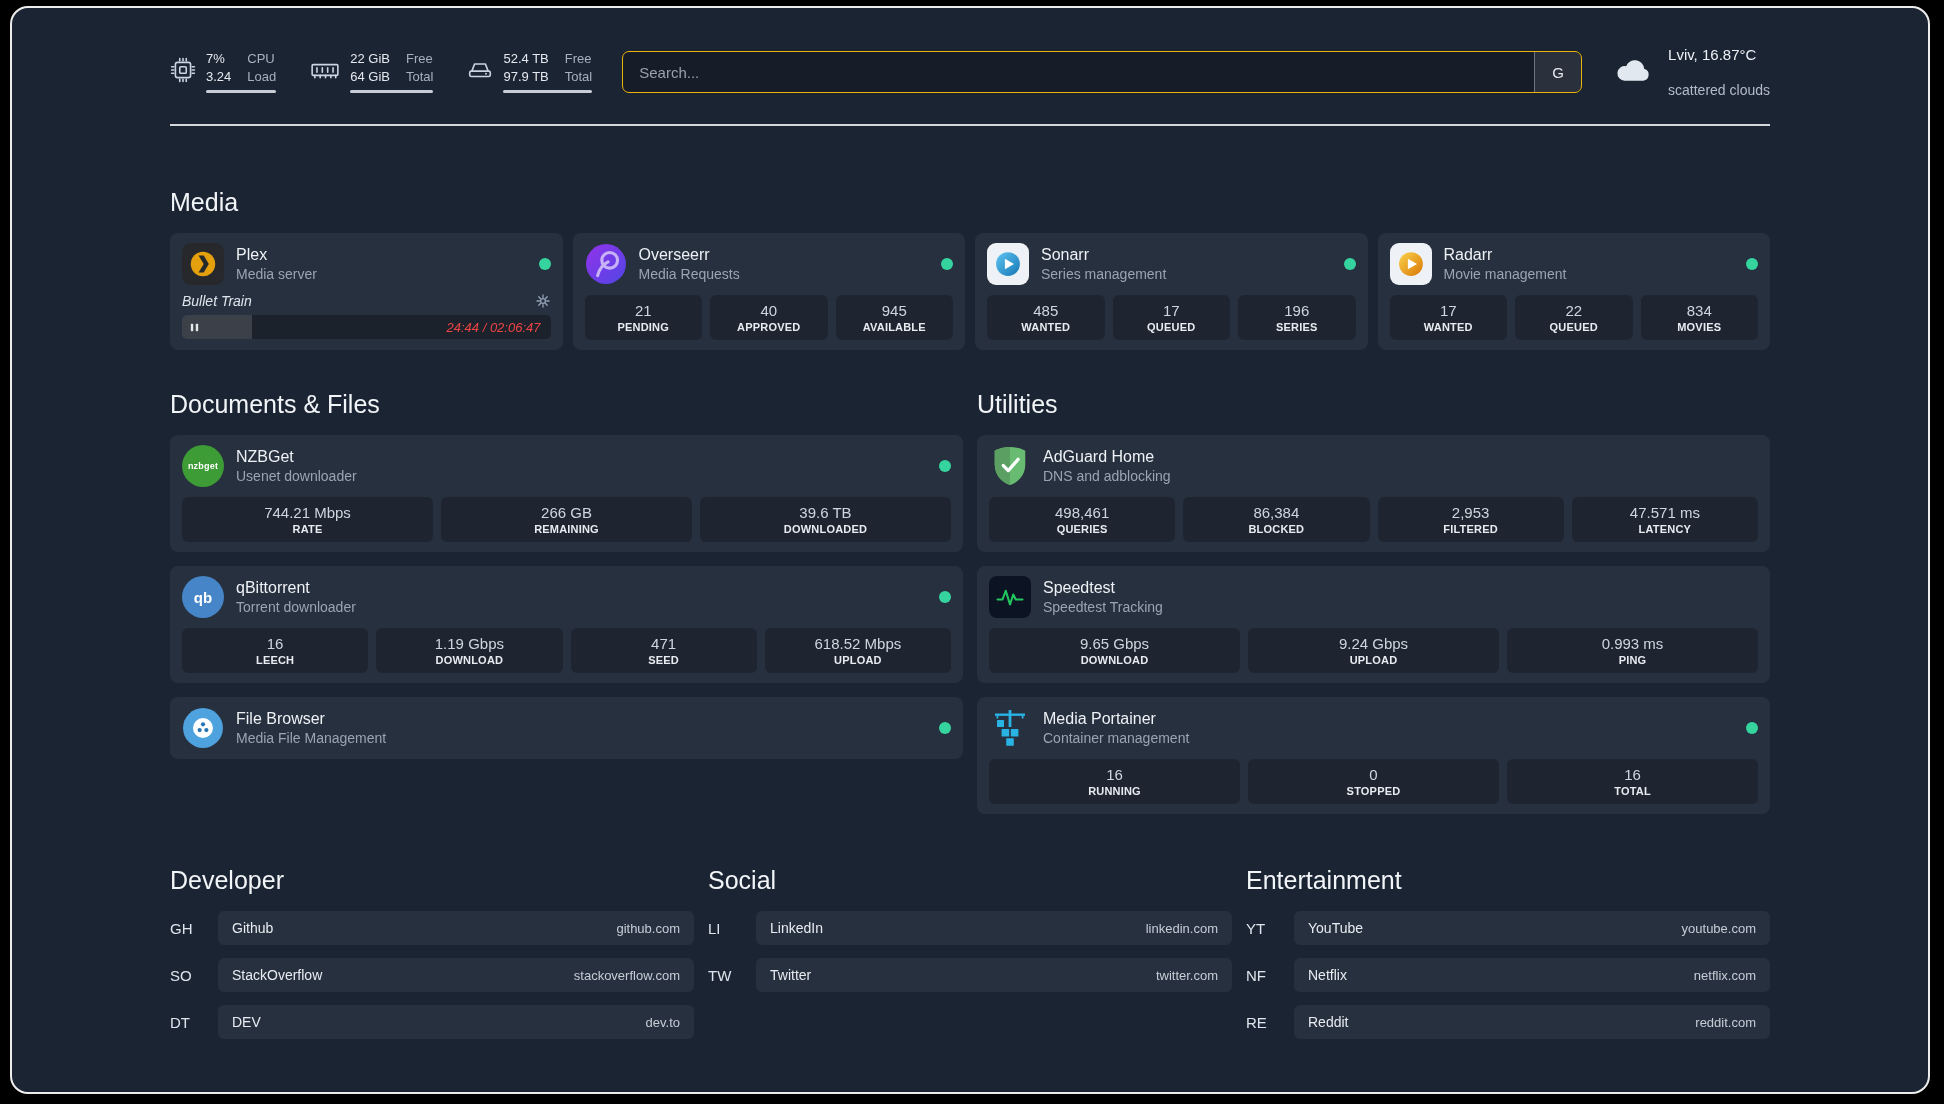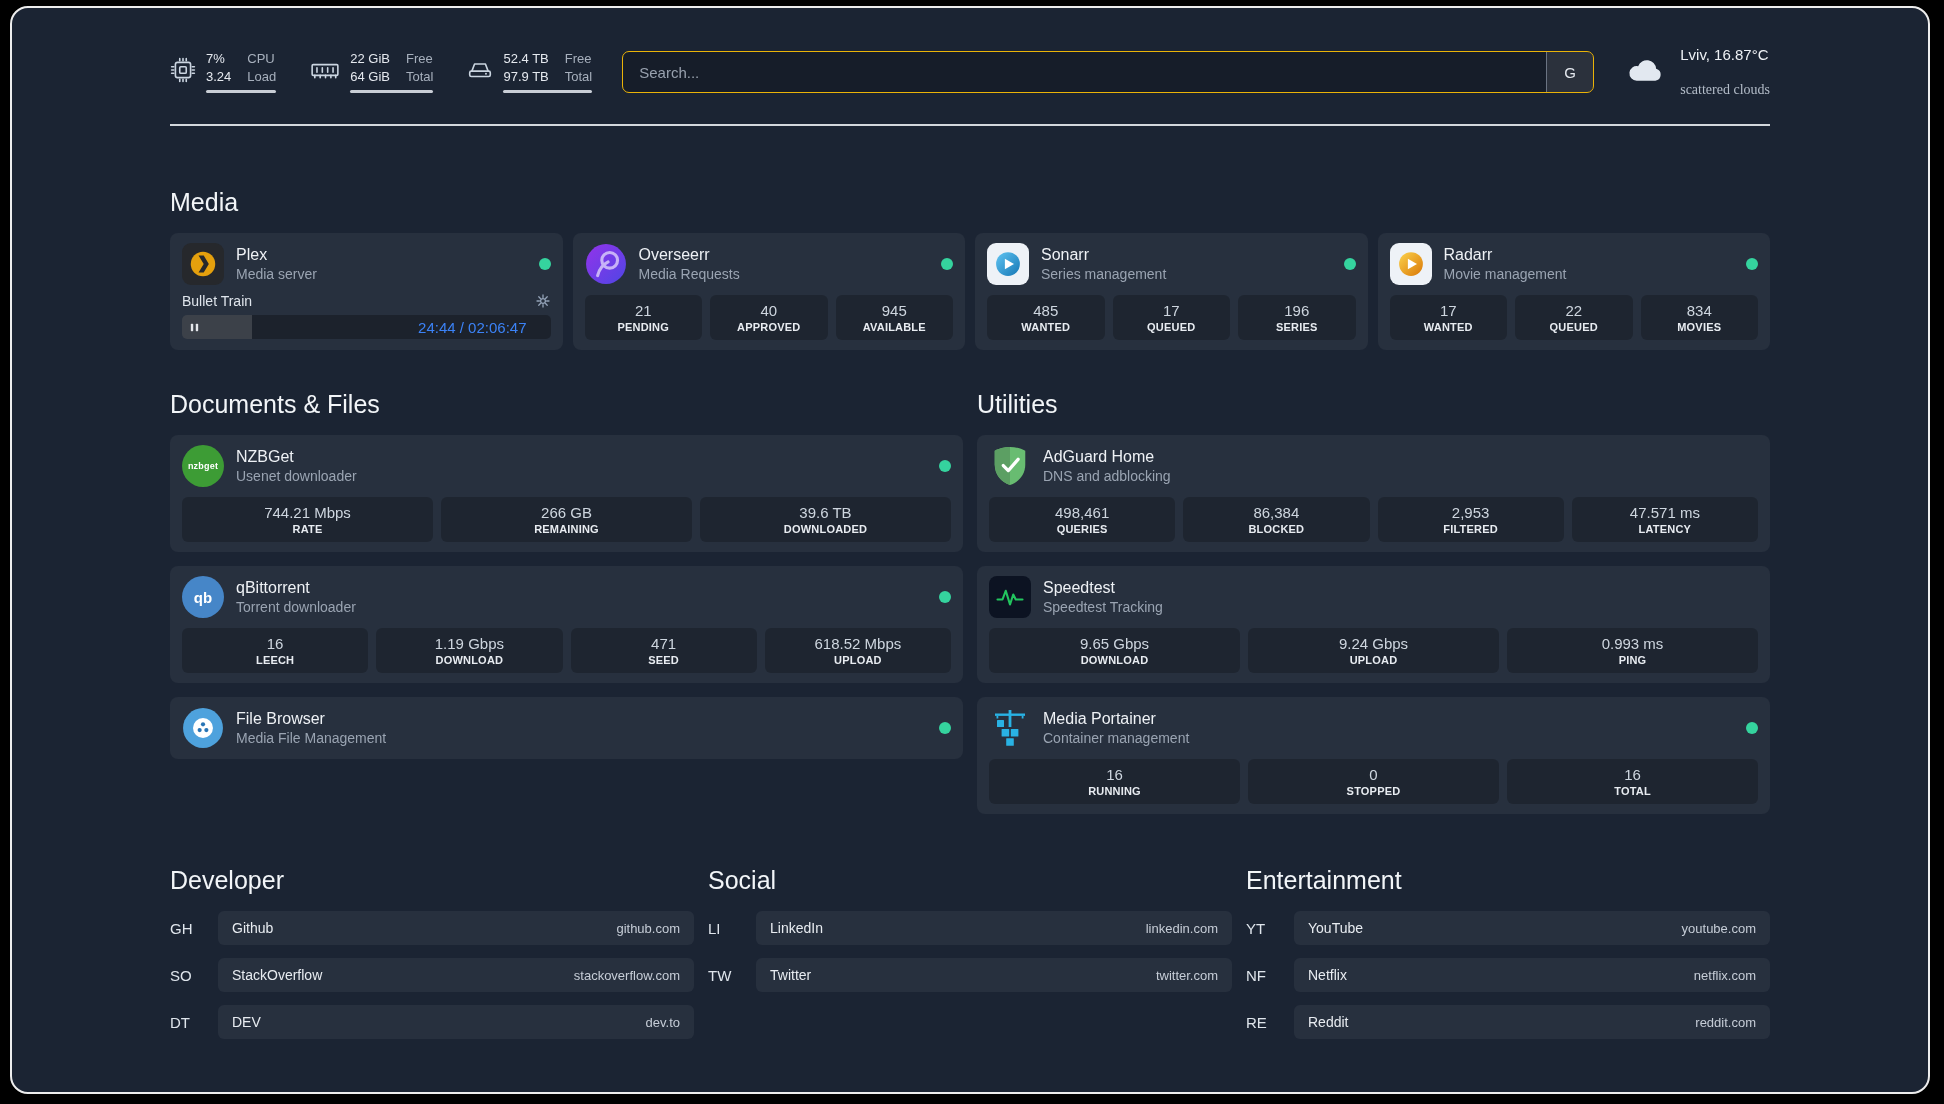--- a/index.html
+++ b/index.html
@@ -21,50 +21,50 @@
   .search{flex:1;display:flex;align-items:center;height:40px;border:1px solid #eab308;border-radius:7px;
     background:rgba(0,0,0,0.18);overflow:hidden;}
   .search input{flex:1;background:transparent;border:none;outline:none;color:#e5e9ef;font-size:15px;
     padding:0 16px;font-family:inherit;}
   .search input::placeholder{color:#98a1ae;}
   .g-btn{width:46px;height:100%;display:flex;align-items:center;justify-content:center;
     background:rgba(255,255,255,0.09);border-left:1px solid #6b7483;color:#e5e9ef;font-size:15px;cursor:pointer;}
   .weather{display:flex;align-items:center;gap:12px;}
   .weather-text{display:flex;flex-direction:column;gap:19px;}
   .weather-loc{color:#eef1f5;font-size:15px;}
-  .weather-cond{color:#b3bcc8;font-size:14px;font-family:Liberation Serif, serif;}
+  .weather-cond{color:#b3bcc8;font-size:14px;}
   .divider{height:2px;background:#dde1e6;opacity:.95;margin-top:26px;border:none;}
 
   
   .section-title{color:#f2f5f8;font-size:25px;font-weight:500;margin:0;}
   .media-section{margin-top:62px;}
   .cards-row{margin-top:16px;display:grid;grid-template-columns:repeat(4,1fr);gap:10px;}
   .card{background:rgba(255,255,255,0.055);border-radius:8px;padding:10px 12px;box-sizing:border-box;cursor:pointer;}
   .card-head{display:flex;align-items:center;gap:12px;}
   .svc-text{display:flex;flex-direction:column;gap:2px;}
   .svc-name{color:#eef1f5;font-size:16px;}
   .svc-sub{color:#9aa4b2;font-size:14px;}
   .dot{width:12px;height:12px;border-radius:50%;margin-left:auto;background:#35d39e;flex:0 0 12px;}
   .stats{display:flex;gap:8px;margin-top:10px;}
   .stat{flex:1;background:rgba(0,0,0,0.22);border-radius:6px;padding:7px 4px;text-align:center;}
   .stat-value{color:#ced6df;font-size:15px;}
   .stat-label{color:#e8ecf1;font-size:11px;font-weight:700;margin-top:2px;letter-spacing:.2px;}
   .two-col{margin-top:40px;display:grid;grid-template-columns:1fr 1fr;gap:14px;align-items:start;}
   .col-cards{margin-top:16px;display:flex;flex-direction:column;gap:14px;}
 
   
-  .player{margin-top:8px;}
+  .player{margin-top:8px;font-style:italic;}
   .player-top{display:flex;align-items:center;}
   .track-name{color:#dfe5ec;font-size:14px;}
   .gear{margin-left:auto;display:flex;cursor:pointer;}
   .progress{position:relative;margin-top:6px;height:24px;background:rgba(0,0,0,0.28);border-radius:5px;
     overflow:hidden;display:flex;align-items:center;}
   .progress-fill{position:absolute;left:0;top:0;bottom:0;background:rgba(255,255,255,0.14);}
   .pause-btn{position:relative;margin-left:7px;display:flex;cursor:pointer;z-index:2;}
-  .time{position:absolute;right:24px;color:#3b82f6;font-size:15px;z-index:2;}
+  .time{position:absolute;right:10px;color:#ef4444;font-size:13px;z-index:2;}
 
   
   .svc-icon{width:42px;height:42px;flex:0 0 42px;display:flex;align-items:center;justify-content:center;}
   .badge-dark{width:42px;height:42px;background:#26282c;border-radius:9px;display:flex;align-items:center;justify-content:center;}
   .badge-white{width:42px;height:42px;background:#eef2f7;border-radius:9px;display:flex;align-items:center;justify-content:center;}
   .badge-darksq{width:42px;height:42px;background:#0c1322;border-radius:8px;display:flex;align-items:center;justify-content:center;}
   .badge-circle{width:42px;height:42px;border-radius:50%;display:flex;align-items:center;justify-content:center;
     color:#fff;font-weight:700;}
   .nzb{background:#3d9c35;font-size:9px;letter-spacing:.2px;}
   .qbit{background:#4686c8;font-size:15px;}

